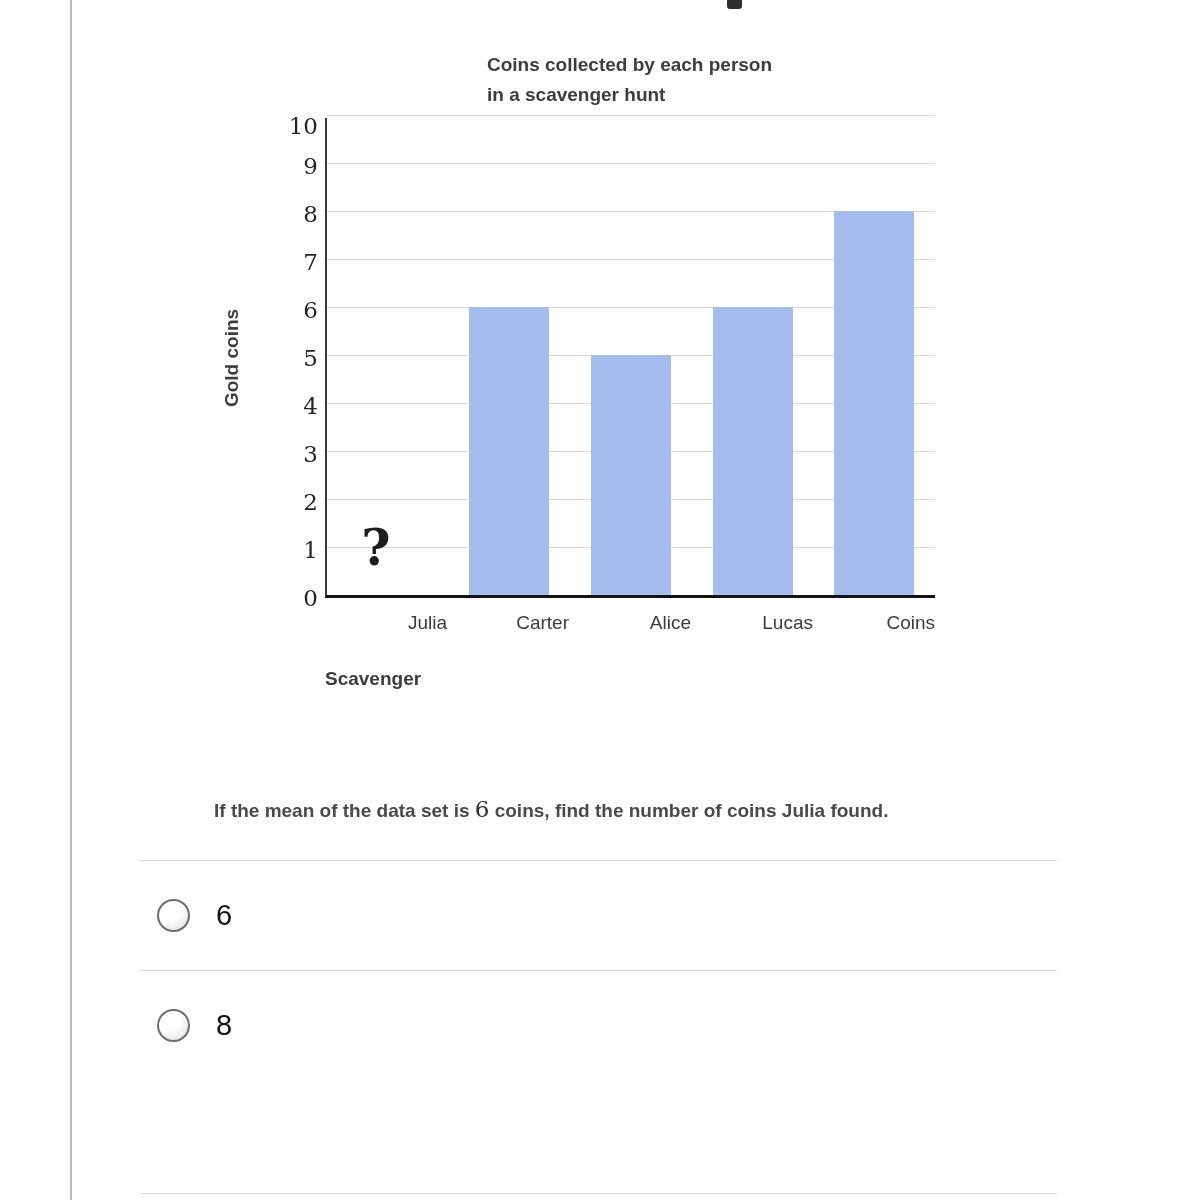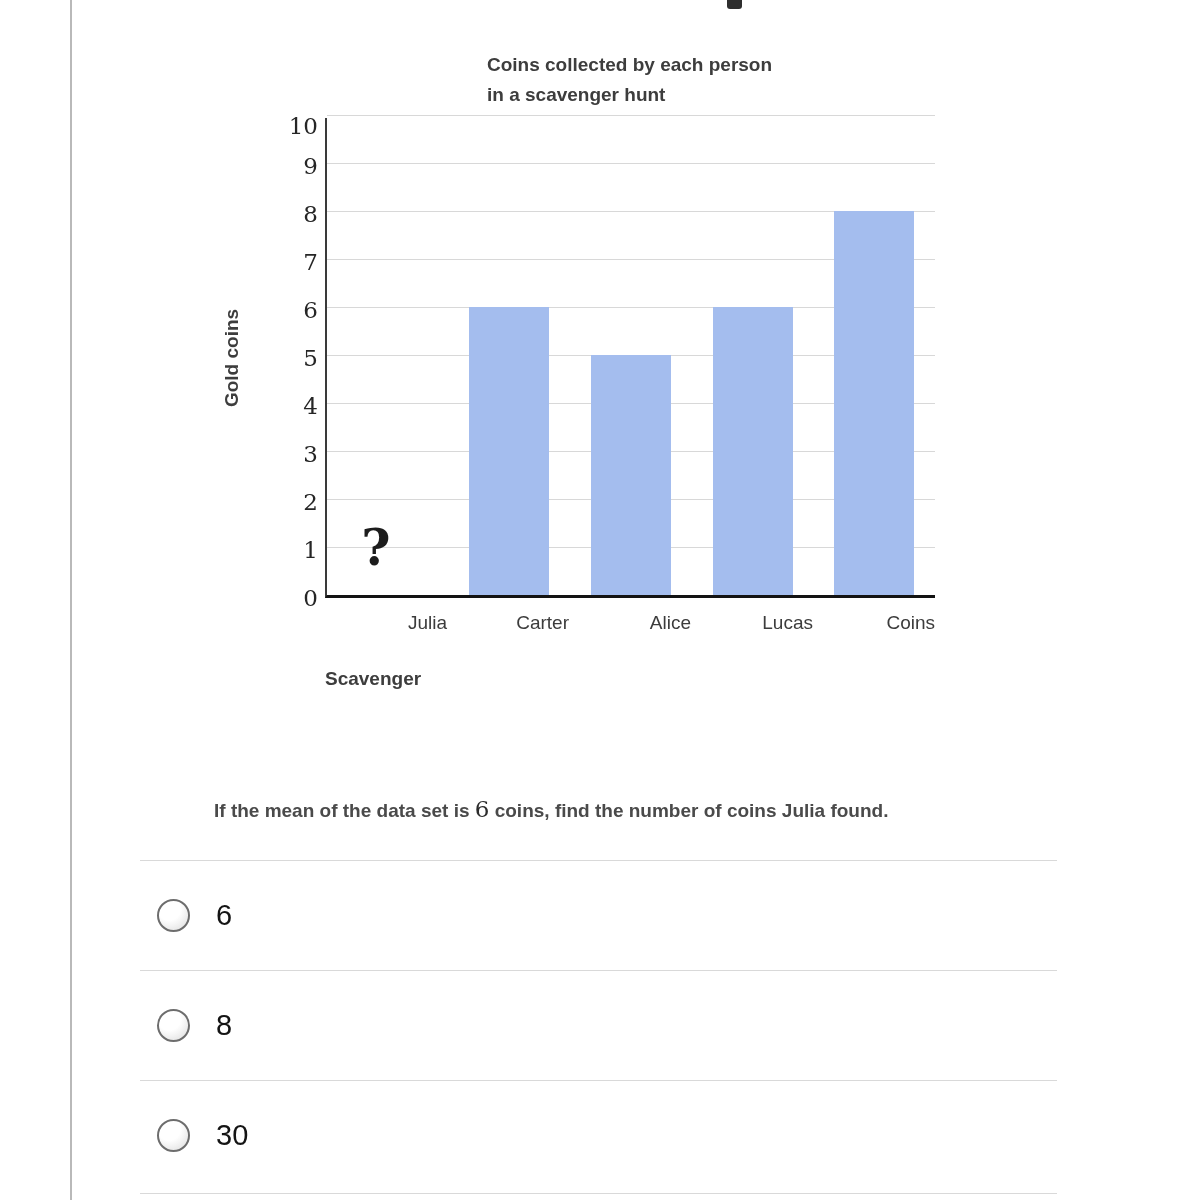--- a/index.html
+++ b/index.html
@@ -190,18 +190,14 @@
 
 <div class="options">
     <div class="option">
       <div class="radio"></div>
       <div class="option-label">6</div>
     </div>
     <div class="option">
       <div class="radio"></div>
       <div class="option-label">8</div>
     </div>
-    <div class="option">
-      <div class="radio"></div>
-      <div class="option-label">30</div>
-    </div>
   </div>
 <div class="bottom-divider"></div>
 
 </body></html>

